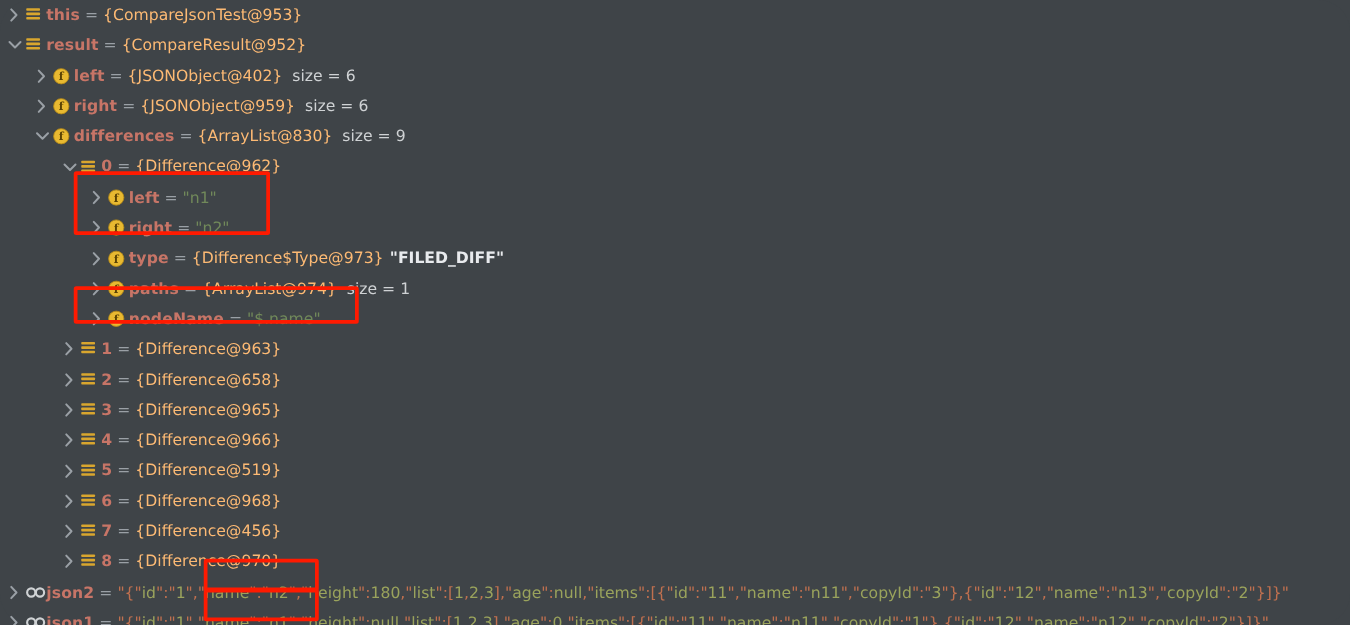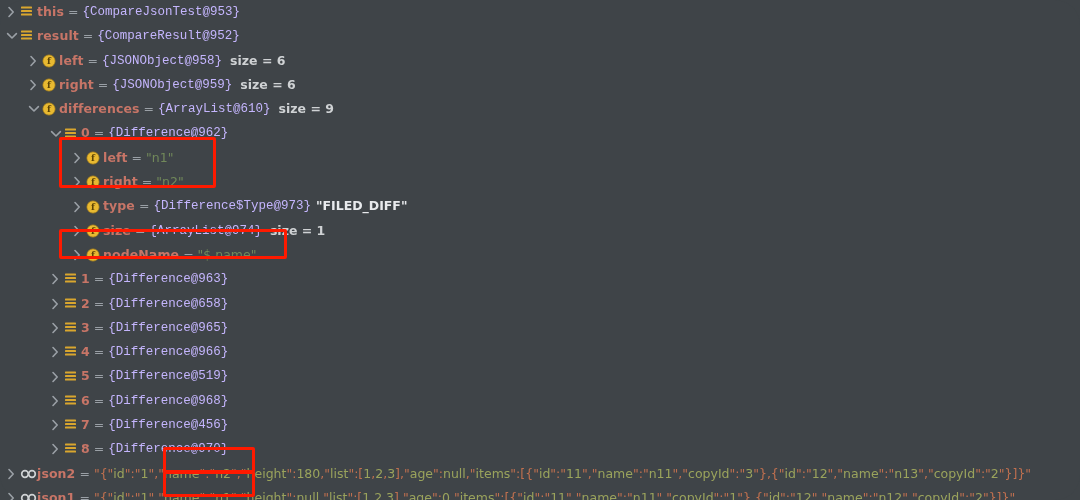--- a/index.html
+++ b/index.html
@@ -51,23 +51,23 @@
     width: 18px; min-width: 18px;
     height: 24px;
     position: relative;
     display: inline-block;
   }
   .icon svg { position: absolute; left: 1px; top: 5px; }
 
   
   .nm       { color: #c77567; font-weight: bold; letter-spacing: .1px; }
   .eq       { color: #9aa0a6; padding: 0 4px; }
-  .typ      { color: #c4b5fd; font-family: Liberation Mono, monospace; }
+  .typ      { color: #fdba74; }
   .str      { color: #71895a; }
-  .sizetxt  { color: #cfd2d4; font-weight: bold; padding-left: 8px; }
+  .sizetxt  { color: #cfd2d4; font-weight: normal; padding-left: 8px; }
   .enumval  { color: #e8eaed; font-weight: bold; padding-left: 5px; }
   .jsonstr  { color: #71895a; white-space: pre; }
   .jsonstr .k { color: #9aa35c; }
   .jsonstr .p { color: #c0704f; }
 
   
   .lv0 { padding-left: 4px; }
   .lv1 { padding-left: 26px; }
   .lv2 { padding-left: 48px; }
   .lv3 { padding-left: 70px; }
@@ -133,21 +133,21 @@
           </svg>
         </span>
         <span class="icon">
           <svg width="14" height="14" viewBox="0 0 14 14">
             <circle cx="7" cy="7" r="6.1" fill="#e8b931" stroke="#b68a18" stroke-width="0.7"></circle>
             <text x="7" y="10.4" font-family="DejaVu Serif, serif" font-size="9" font-weight="bold" fill="#5a4204" text-anchor="middle">f</text>
           </svg>
         </span>
         <span class="nm">left</span>
         <span class="eq">=</span>
-        <span class="typ">{JSONObject@958}</span>
+        <span class="typ">{JSONObject@402}</span>
         <span class="sizetxt">size = 6</span>
       </div>
       <div class="row lv1">
         <span class="chev">
           <svg width="10" height="12" viewBox="0 0 10 12">
             <path d="M3 1.5 L7.2 6 L3 10.5" fill="none" stroke="#9aa0a6" stroke-width="1.6" stroke-linecap="round" stroke-linejoin="round"></path>
           </svg>
         </span>
         <span class="icon">
           <svg width="14" height="14" viewBox="0 0 14 14">
@@ -167,21 +167,21 @@
           </svg>
         </span>
         <span class="icon">
           <svg width="14" height="14" viewBox="0 0 14 14">
             <circle cx="7" cy="7" r="6.1" fill="#e8b931" stroke="#b68a18" stroke-width="0.7"></circle>
             <text x="7" y="10.4" font-family="DejaVu Serif, serif" font-size="9" font-weight="bold" fill="#5a4204" text-anchor="middle">f</text>
           </svg>
         </span>
         <span class="nm">differences</span>
         <span class="eq">=</span>
-        <span class="typ">{ArrayList@610}</span>
+        <span class="typ">{ArrayList@830}</span>
         <span class="sizetxt">size = 9</span>
       </div>
       <div class="row lv2">
         <span class="chev">
           <svg width="12" height="12" viewBox="0 0 12 12">
             <path d="M1.6 3.6 L6 8 L10.4 3.6" fill="none" stroke="#9aa0a6" stroke-width="1.6" stroke-linecap="round" stroke-linejoin="round"></path>
           </svg>
         </span>
         <span class="icon">
           <svg width="14" height="14" viewBox="0 0 14 14">
@@ -248,21 +248,21 @@
           <svg width="10" height="12" viewBox="0 0 10 12">
             <path d="M3 1.5 L7.2 6 L3 10.5" fill="none" stroke="#9aa0a6" stroke-width="1.6" stroke-linecap="round" stroke-linejoin="round"></path>
           </svg>
         </span>
         <span class="icon">
           <svg width="14" height="14" viewBox="0 0 14 14">
             <circle cx="7" cy="7" r="6.1" fill="#e8b931" stroke="#b68a18" stroke-width="0.7"></circle>
             <text x="7" y="10.4" font-family="DejaVu Serif, serif" font-size="9" font-weight="bold" fill="#5a4204" text-anchor="middle">f</text>
           </svg>
         </span>
-        <span class="nm">size</span>
+        <span class="nm">paths</span>
         <span class="eq">=</span>
         <span class="typ">{ArrayList@974}</span>
         <span class="sizetxt">size = 1</span>
       </div>
       <div class="row lv3">
         <span class="chev">
           <svg width="10" height="12" viewBox="0 0 10 12">
             <path d="M3 1.5 L7.2 6 L3 10.5" fill="none" stroke="#9aa0a6" stroke-width="1.6" stroke-linecap="round" stroke-linejoin="round"></path>
           </svg>
         </span>

